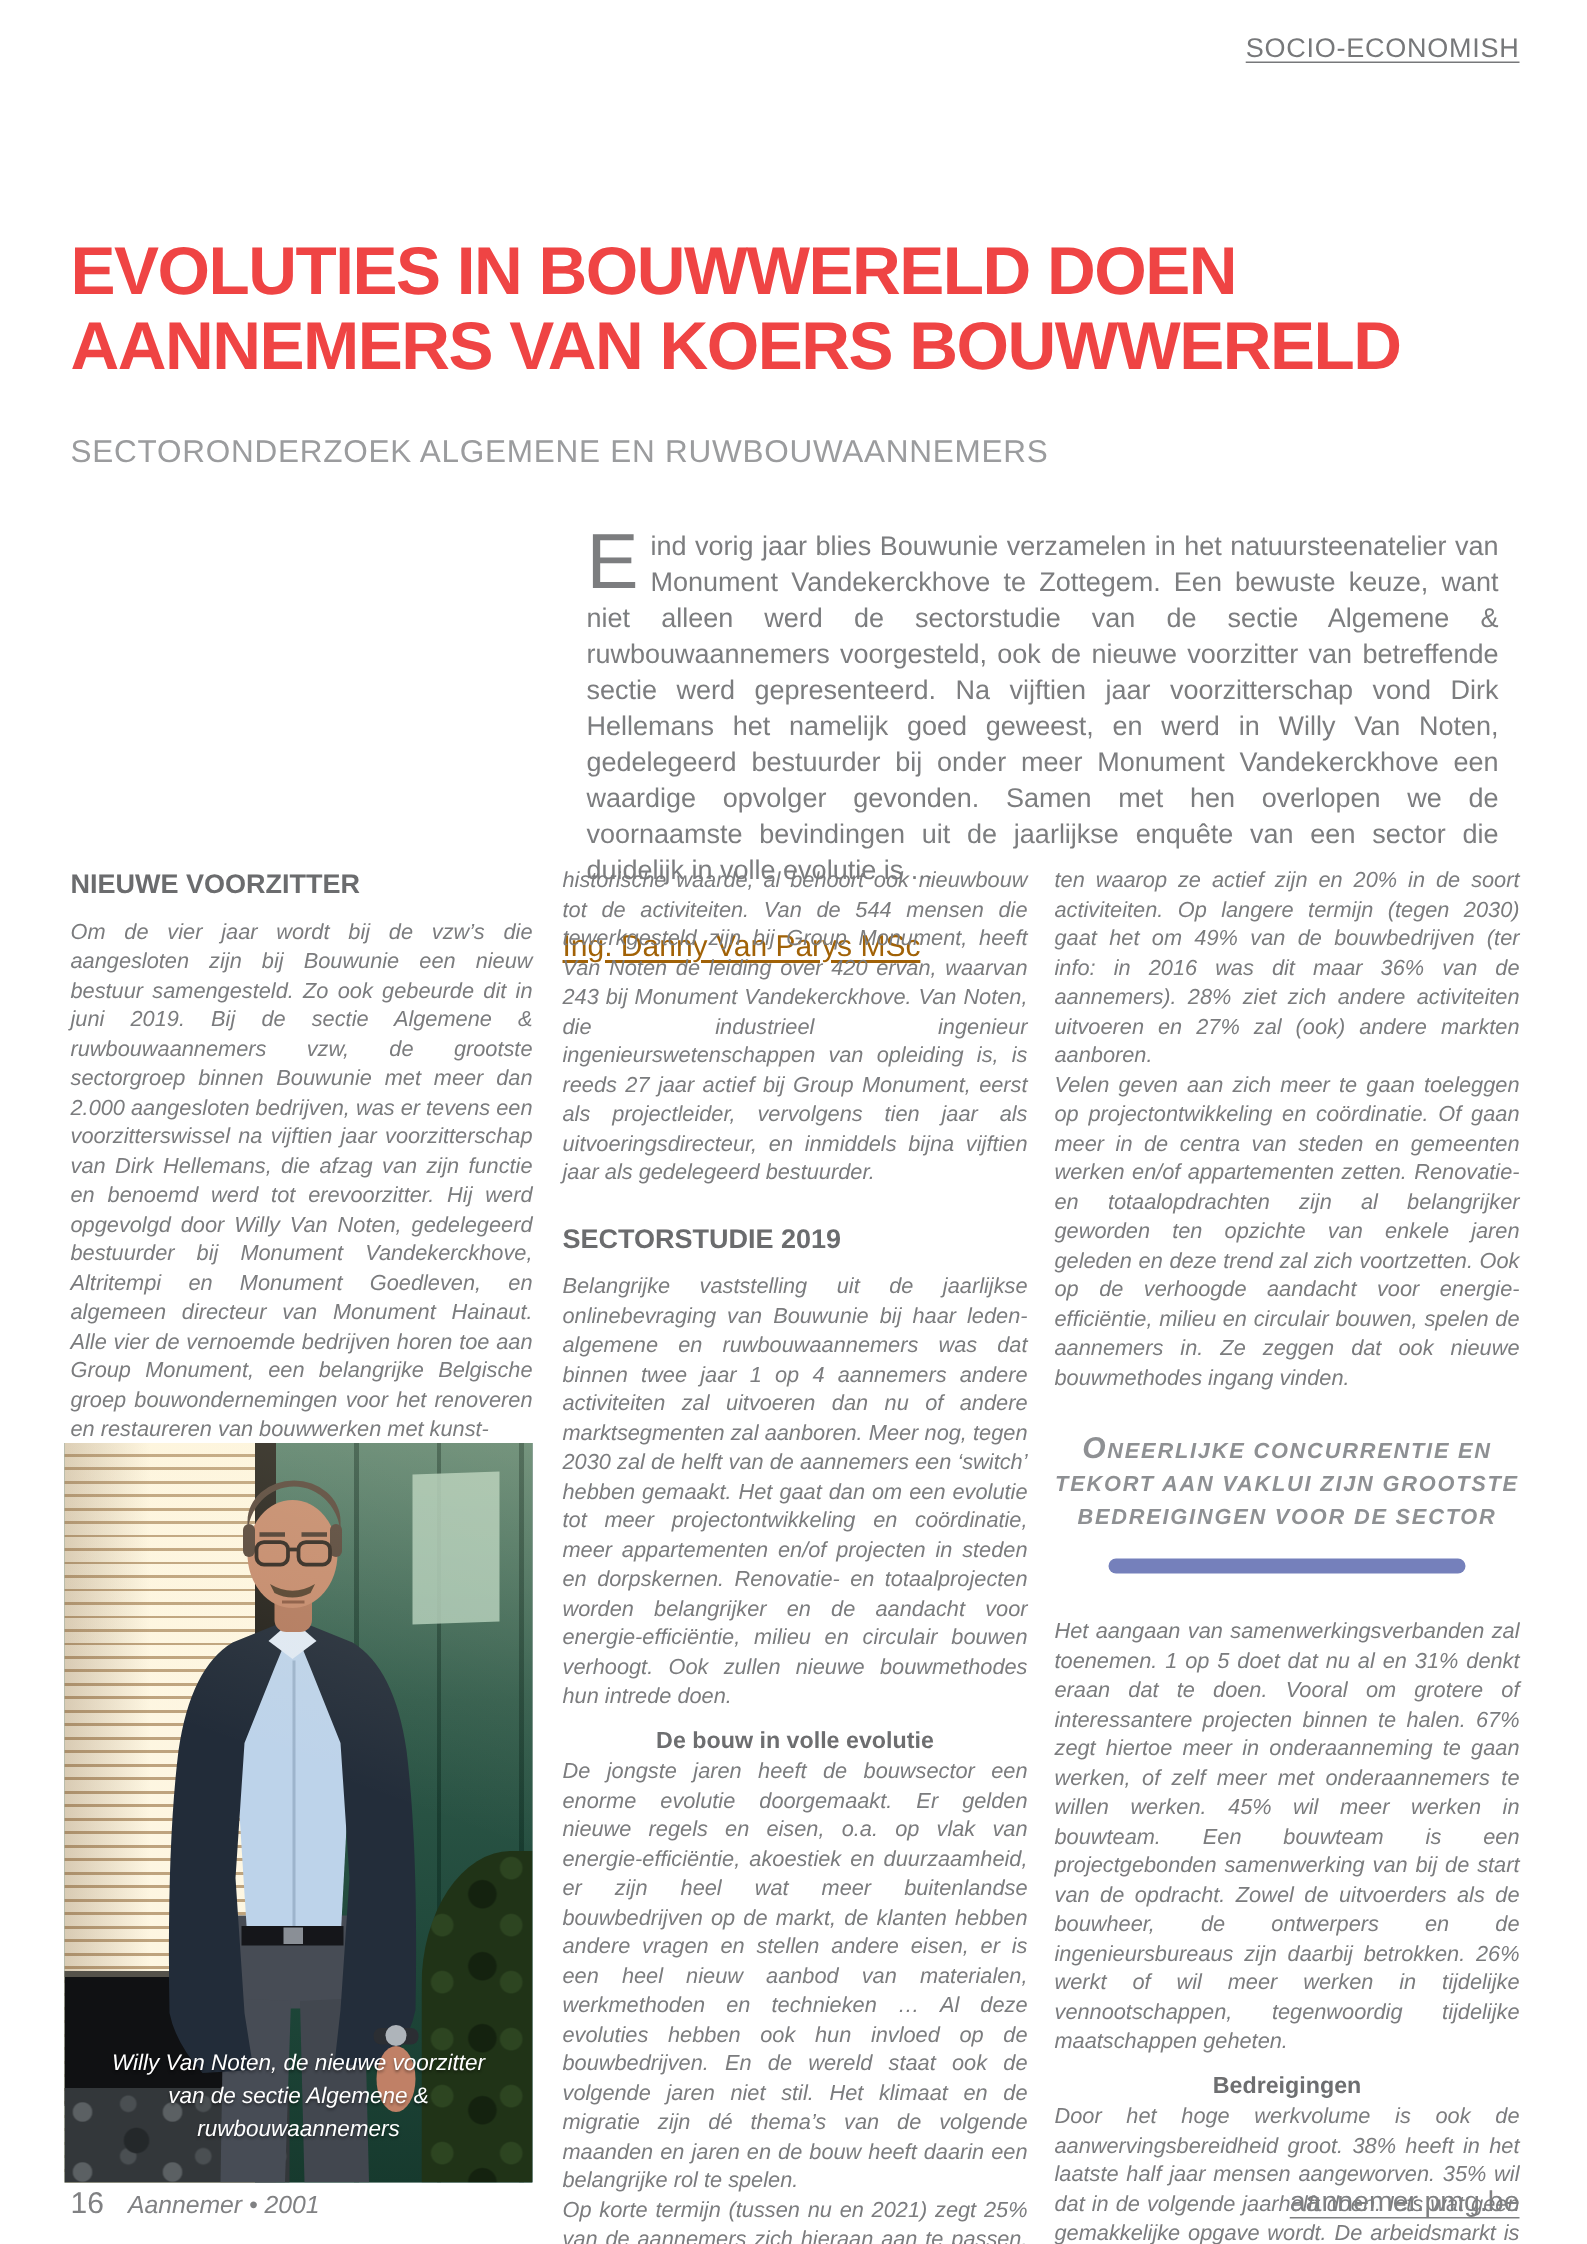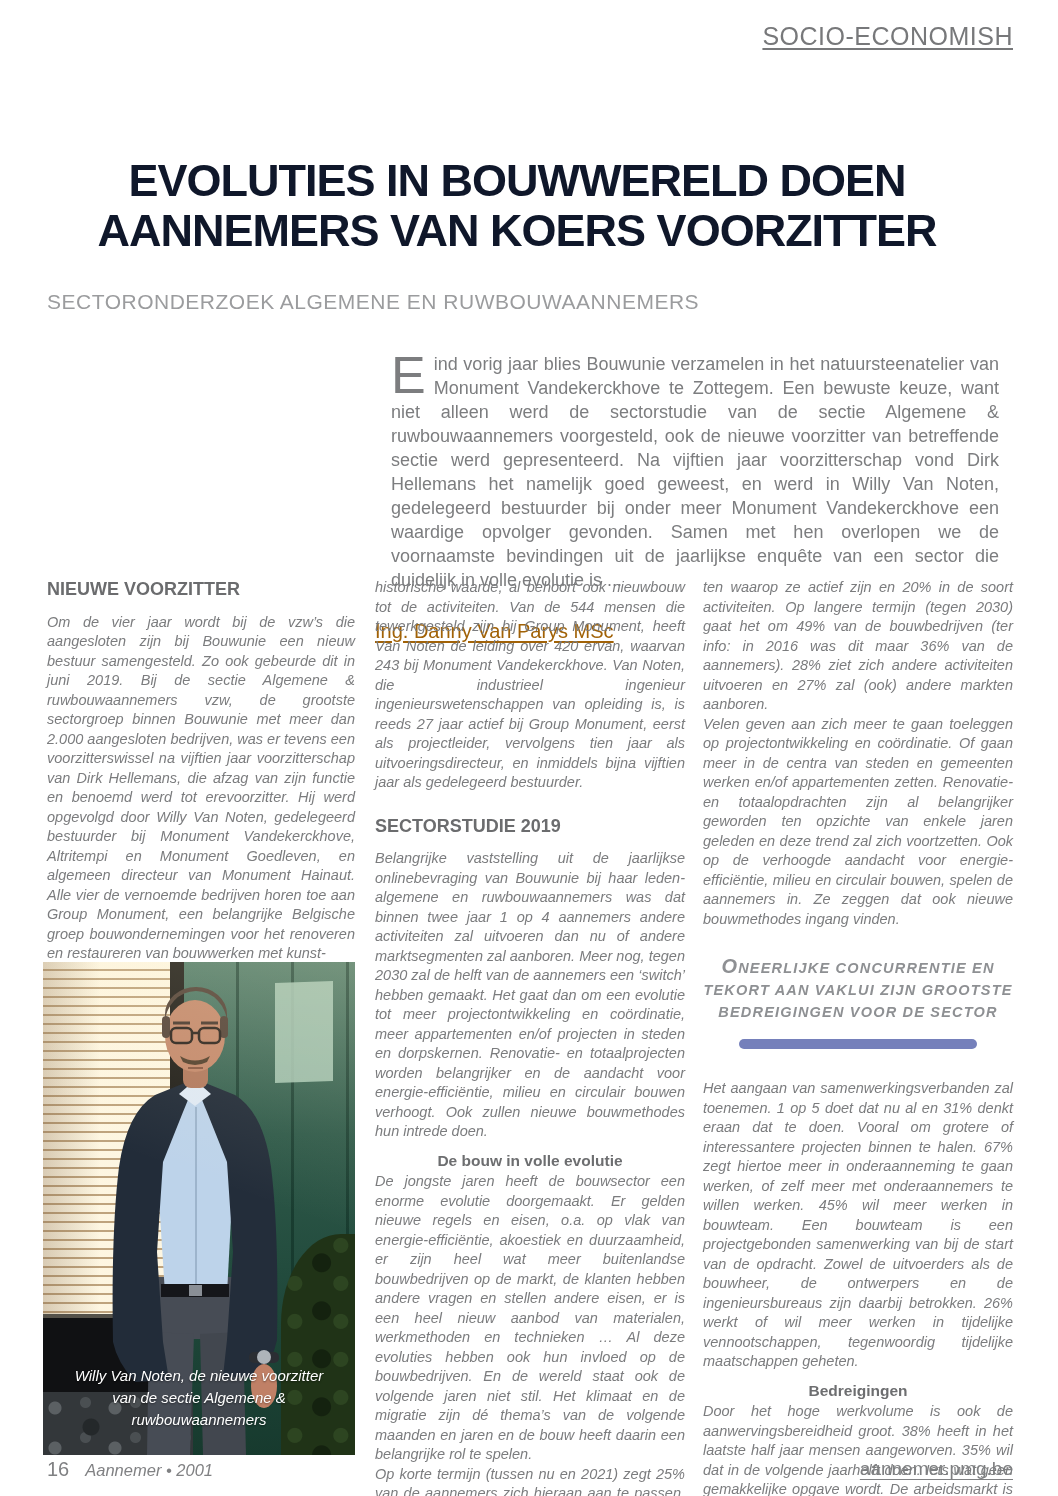--- a/index.html
+++ b/index.html
@@ -2,26 +2,26 @@
 <html><head>
 <meta charset="utf-8">
 <style>
   html,body{margin:0;padding:0;background:#ffffff;}
   .page{
     position:relative;width:1058px;height:1496px;background:#ffffff;
     font-family:"Liberation Sans", sans-serif;overflow:hidden;color:#7b7c7e;
   }
   
   .category{
-    position:absolute;top:22px;right:45px;font-size:25px;letter-spacing:.5px;
+    position:absolute;top:22px;right:45px;font-size:18px;letter-spacing:.5px;
     color:#77787a;text-decoration:underline;text-underline-offset:3px;
   }
   .title{
     position:absolute;left:47px;top:156px;width:940px;margin:0;
-    font-size:45px;font-weight:700;letter-spacing:-1px;line-height:1.12;color:#0f172a;text-align:center;
+    font-size:45px;font-weight:700;letter-spacing:-1px;line-height:1.12;color:#ef4444;
   }
   .title span{display:block;}
   .subtitle{
     position:absolute;left:47px;top:290px;font-size:21px;letter-spacing:.5px;color:#9b9c9e;
   }
   
   .intro{position:absolute;left:375px;top:336px;width:640px;}
   .intro-text{
     margin:16px;font-size:18px;line-height:24px;text-align:justify;color:#7c7d7f;
   }
@@ -120,21 +120,21 @@
 </style>
 </head>
 <body>
 
 <div class="page">
 
   <div class="category">SOCIO-ECONOMISH</div>
 
   <h1 class="title">
       <span>EVOLUTIES IN BOUWWERELD DOEN</span>
-      <span>AANNEMERS VAN KOERS VOORZITTER</span>
+      <span>AANNEMERS VAN KOERS BOUWWERELD</span>
     </h1>
 
   <div class="subtitle">SECTORONDERZOEK ALGEMENE EN RUWBOUWAANNEMERS</div>
 
   <div class="intro">
     <p class="intro-text">Eind vorig jaar blies Bouwunie verzamelen in het natuursteenatelier van Monument Vandekerckhove te Zottegem. Een bewuste keuze, want niet alleen werd de sectorstudie van de sectie Algemene &amp; ruwbouwaannemers voorgesteld, ook de nieuwe voorzitter van betreffende sectie werd gepresenteerd. Na vijftien jaar voorzitterschap vond Dirk Hellemans het namelijk goed geweest, en werd in Willy Van Noten, gedelegeerd bestuurder bij onder meer Monument Vandekerckhove een waardige opvolger gevonden. Samen met hen overlopen we de voornaamste bevindingen uit de jaarlijkse enquête van een sector die duidelijk in volle evolutie is ...</p>
     <span class="byline">Ing. Danny Van Parys MSc</span>
   </div>
 
   <div class="col col-1">

